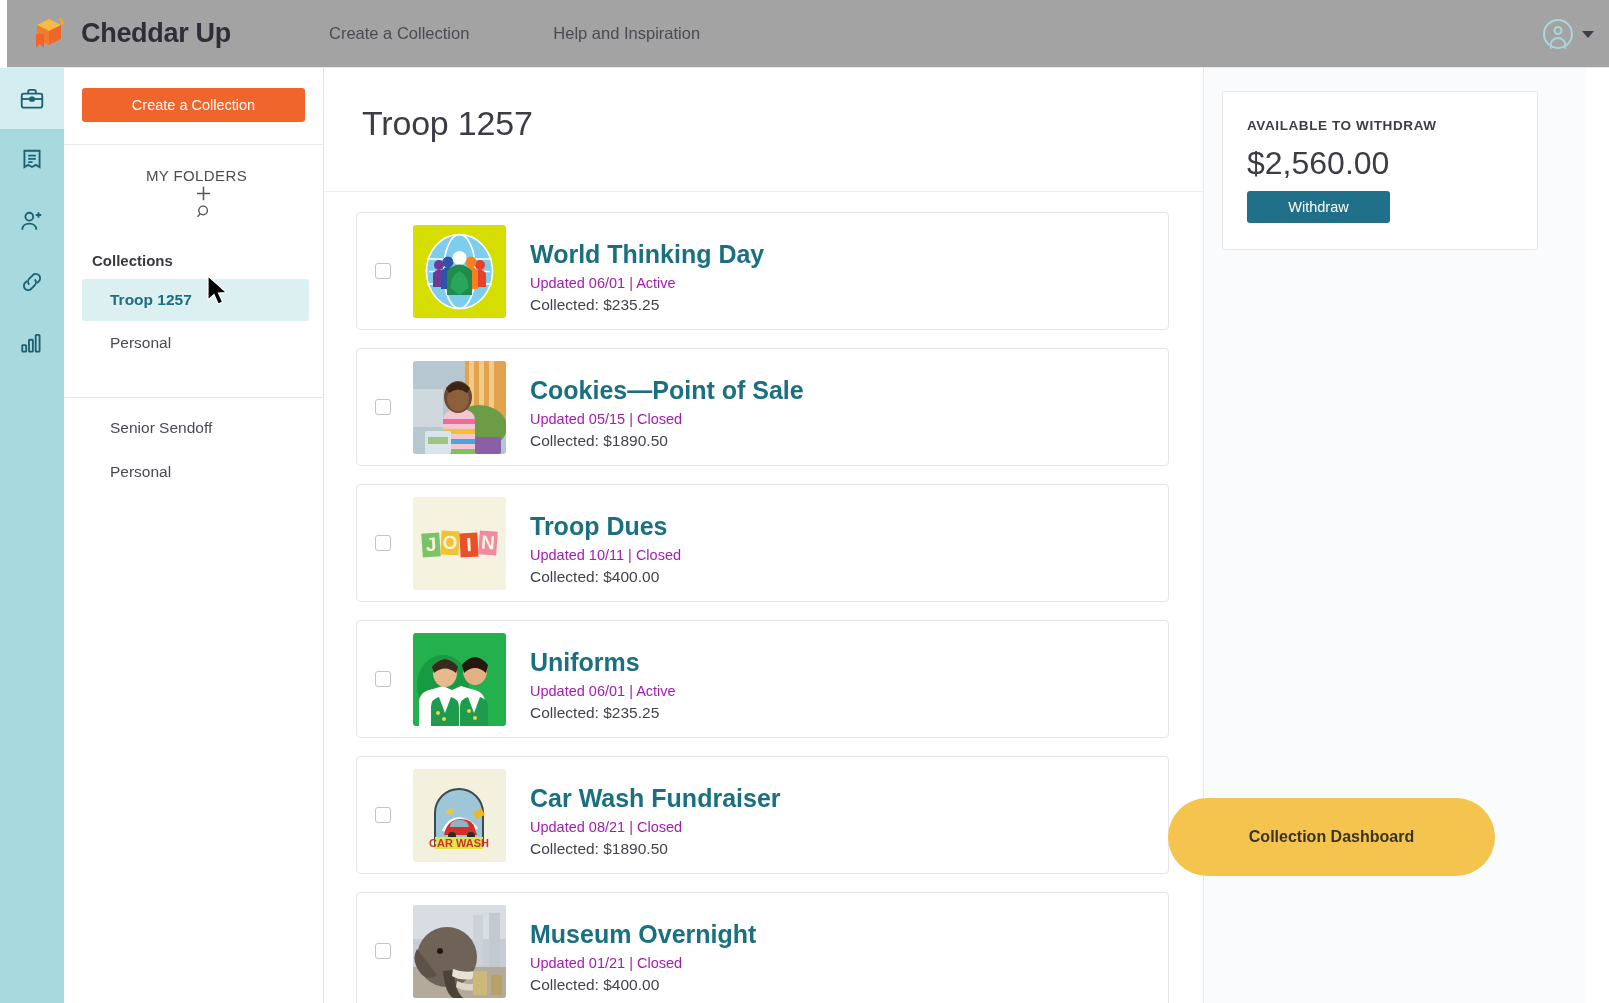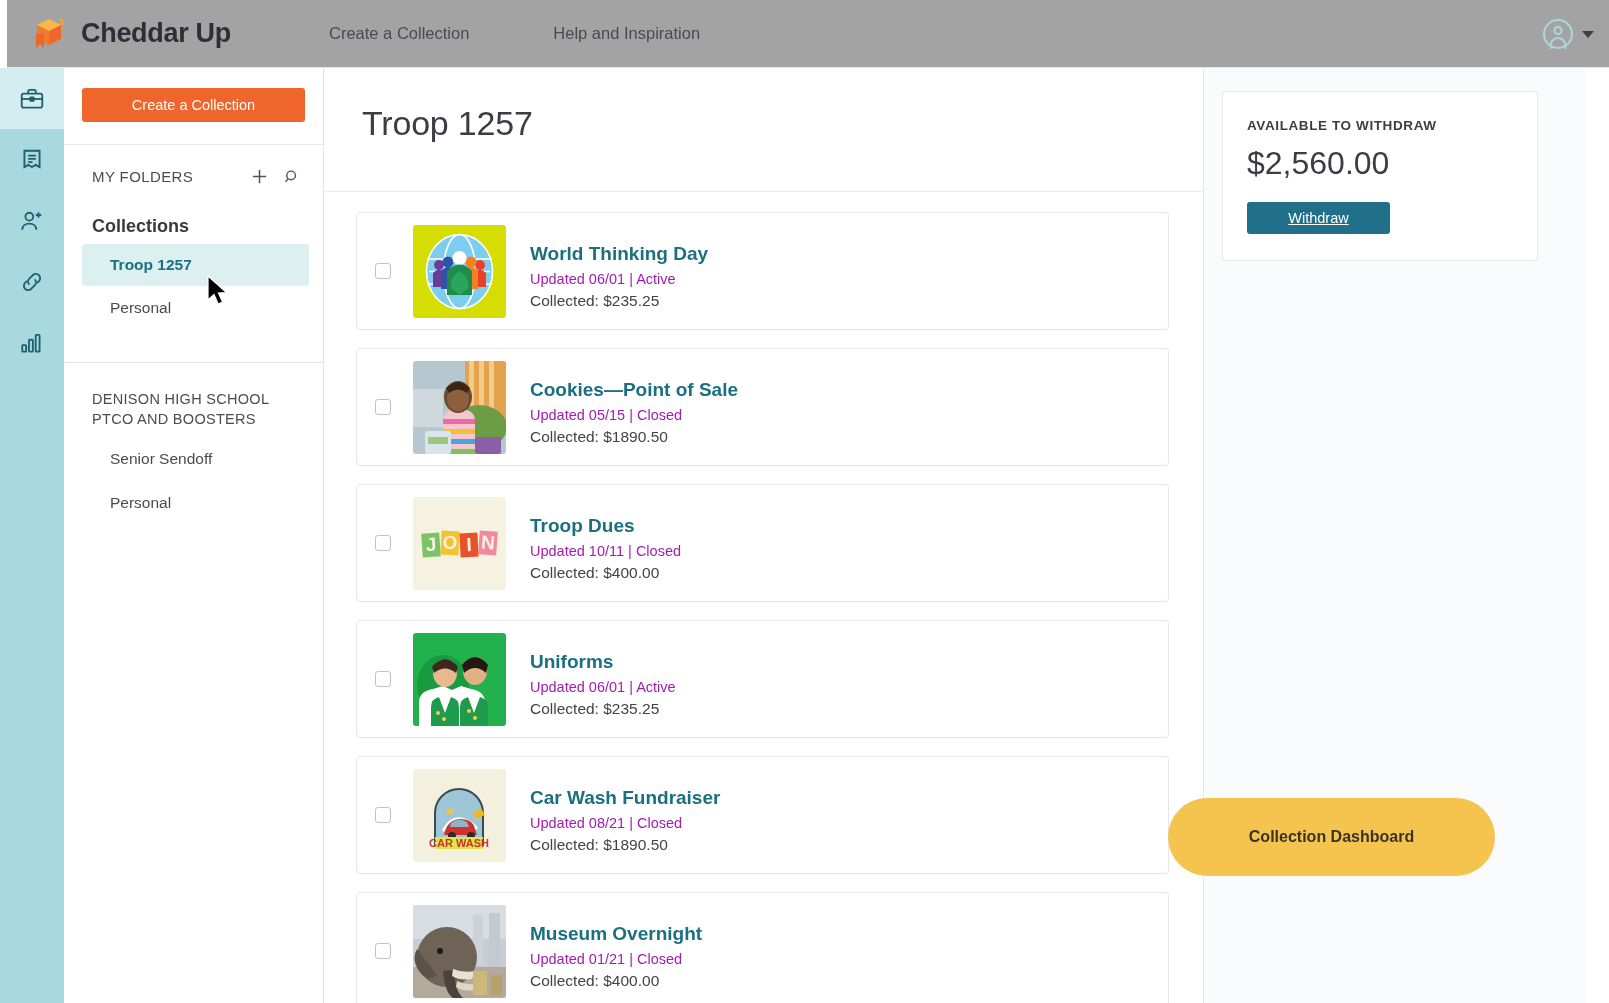--- a/index.html
+++ b/index.html
@@ -76,32 +76,33 @@
   .create-btn {
     display: block; width: 100%; height: 34px;
     background: #f0652b; color: #ffffff;
     border: none; border-radius: 3px;
     font-size: 14.5px; font-family: inherit;
     cursor: pointer;
   }
   .folders-head {
     display: flex; align-items: center;
     padding: 22px 22px 0 28px;
+    flex-direction: column;
   }
   .folders-head-title {
     font-size: 15px; color: #4b4b52; letter-spacing: 0.4px;
     flex: 1;
   }
   .icon-btn {
     background: none; border: none; cursor: pointer;
     padding: 0; margin-left: 14px; line-height: 0;
   }
   .group-title {
     padding: 30px 22px 0 28px;
-    font-size: 18px; font-weight: bold; color: #39393f;
+    font-size: 15px; font-weight: bold; color: #39393f;
     line-height: 20px;
   }
   .group-title.caps {
     font-weight: normal; letter-spacing: 0.3px; color: #4b4b52;
     font-size: 14.5px; line-height: 20px; padding-top: 26px;
   }
   .folder-list { margin-top: 8px; }
   .folder-item {
     height: 44px; display: flex; align-items: center;
     padding-left: 46px; font-size: 15.5px; color: #4a4a52;
@@ -142,21 +143,21 @@
     width: 16px; height: 16px; border: 1px solid #c3c3c3;
     border-radius: 3px; background: #fff; flex: none;
     margin-right: 22px; cursor: pointer;
   }
   .thumb {
     width: 93px; height: 93px; flex: none; border-radius: 3px;
     overflow: hidden; position: relative;
   }
   .card-body { margin-left: 24px; }
   .card-title {
-    font-size: 19px; font-weight: bold; color: #1a6f80;
+    font-size: 25px; font-weight: bold; color: #1a6f80;
     cursor: pointer;
     margin-top: 11px;
   }
   .card-meta {
     font-size: 14.5px; color: #a21caf; margin-top: 6px;
   }
   .card-collected {
     font-size: 15.5px; color: #42424a; margin-top: 5px;
   }
 
@@ -171,23 +172,23 @@
     padding: 26px 0 26px 24px;
   }
   .withdraw-label {
     font-size: 13.5px; color: #3d3d45; letter-spacing: 0.6px;
     font-weight: bold;
   }
   .withdraw-amount {
     font-size: 32px; color: #3c3c44; margin-top: 12px; font-weight: normal;
   }
   .withdraw-btn {
-    margin-top: 20px; width: 143px; height: 32px;
+    margin-top: 9px; width: 143px; height: 32px;
     background: #20708a; color: #ffffff; border: none; border-radius: 3px;
-    font-size: 14.5px; font-family: inherit; cursor: pointer; text-decoration: underline;
+    font-size: 14.5px; font-family: inherit; cursor: pointer;
   }
 
   
   .dash-pill {
     position: absolute; left: 1168px; top: 798px;
     width: 327px; height: 78px;
     background: #f6c košík;
     background: #f6c council;
     background: #f5c44f;
     border-radius: 39px;
@@ -305,21 +306,20 @@
     </button>
   </div>
 
   <div id="folder-groups">
       <div class="group-title">Collections</div>
       <div class="folder-list">
         <div class="folder-item selected">Troop 1257</div>
         <div class="folder-item">Personal</div>
       </div>
       <div class="panel-divider"></div>
-      <div class="group-title caps">DENISON HIGH SCHOOL PTCO AND BOOSTERS</div>
       <div class="folder-list">
         <div class="folder-item">Senior Sendoff</div>
         <div class="folder-item">Personal</div>
       </div>
     </div>
 </div>
 
 <div class="main">
   <h1 class="page-title">Troop 1257</h1>
   <div class="title-rule"></div>

